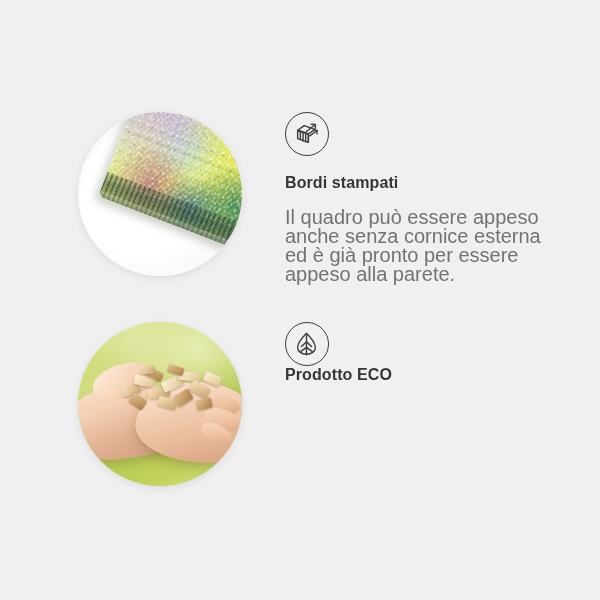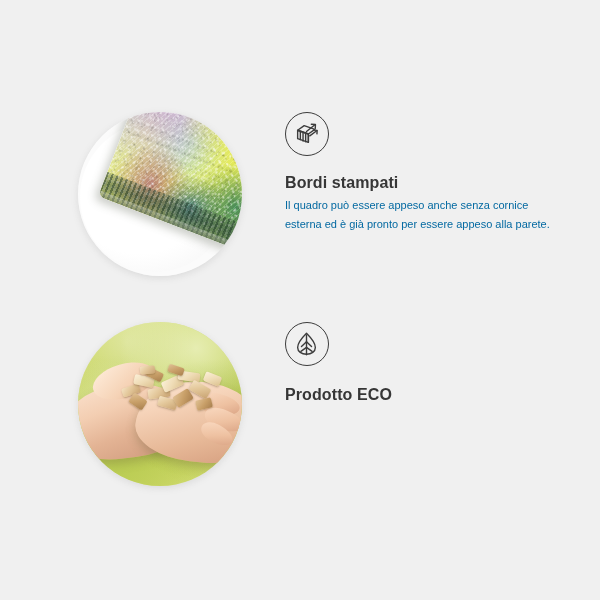--- a/index.html
+++ b/index.html
@@ -224,27 +224,27 @@
 
   .feature-title {
     margin: 0;
     padding: 0;
     font-size: 16px;
     font-weight: bold;
     color: #363636;
     letter-spacing: .1px;
   }
   .feature-1 .feature-title { margin-top: 18px; }
-  .feature-2 .feature-title { margin-top: 20px; }
+  .feature-2 .feature-title { }
   .feature-desc {
-    margin: 4px 0 0 0;
+    margin: 16px 0 0 0;
     padding: 0;
-    font-size: 11px;
+    font-size: 20px;
     line-height: 19px;
-    color: #0369a1;
+    color: #737373;
     max-width: 280px;
   }
 </style>
 </head>
 <body>
 
 <div class="page">
 
   <section class="feature feature-1">
 

